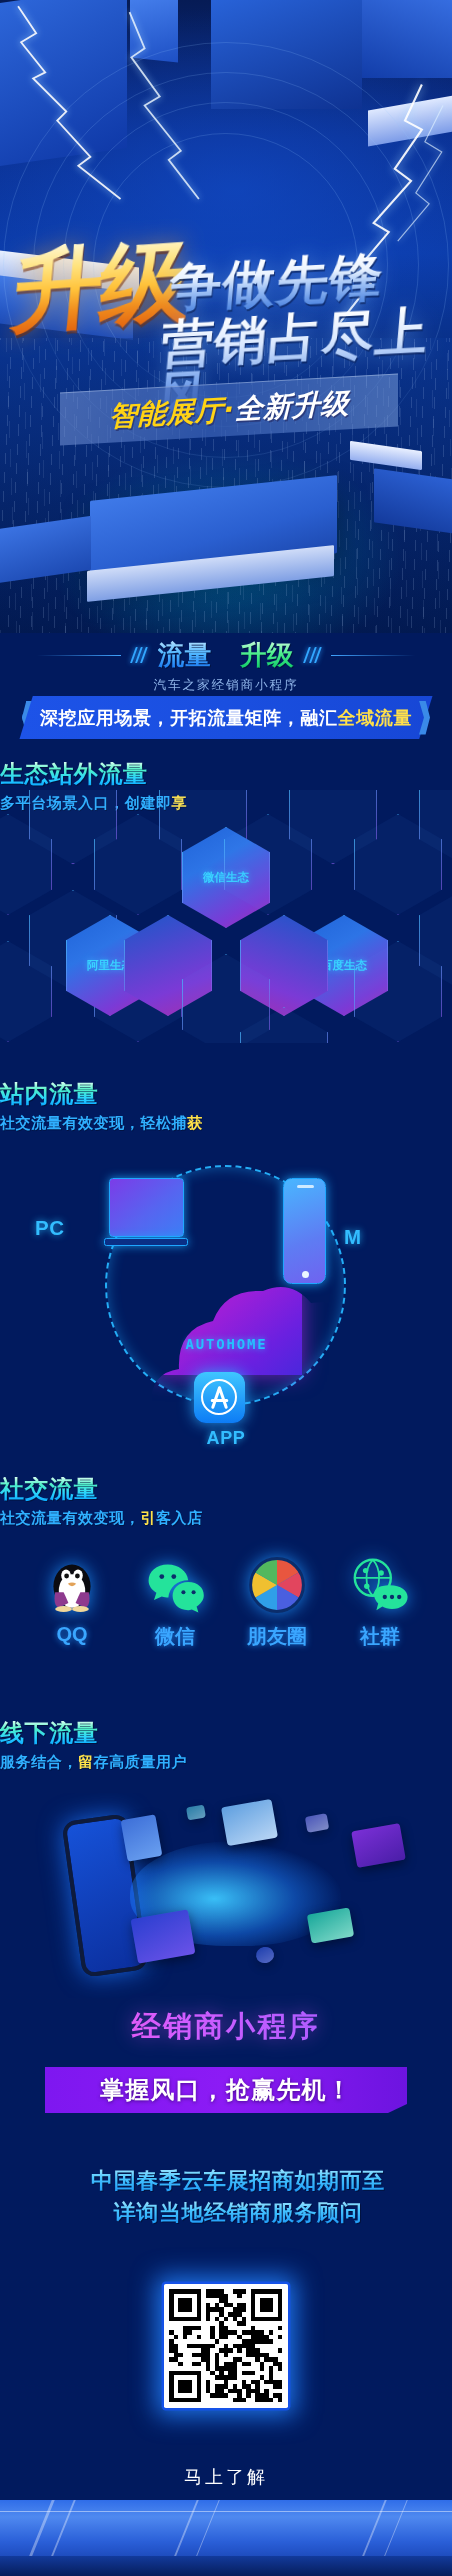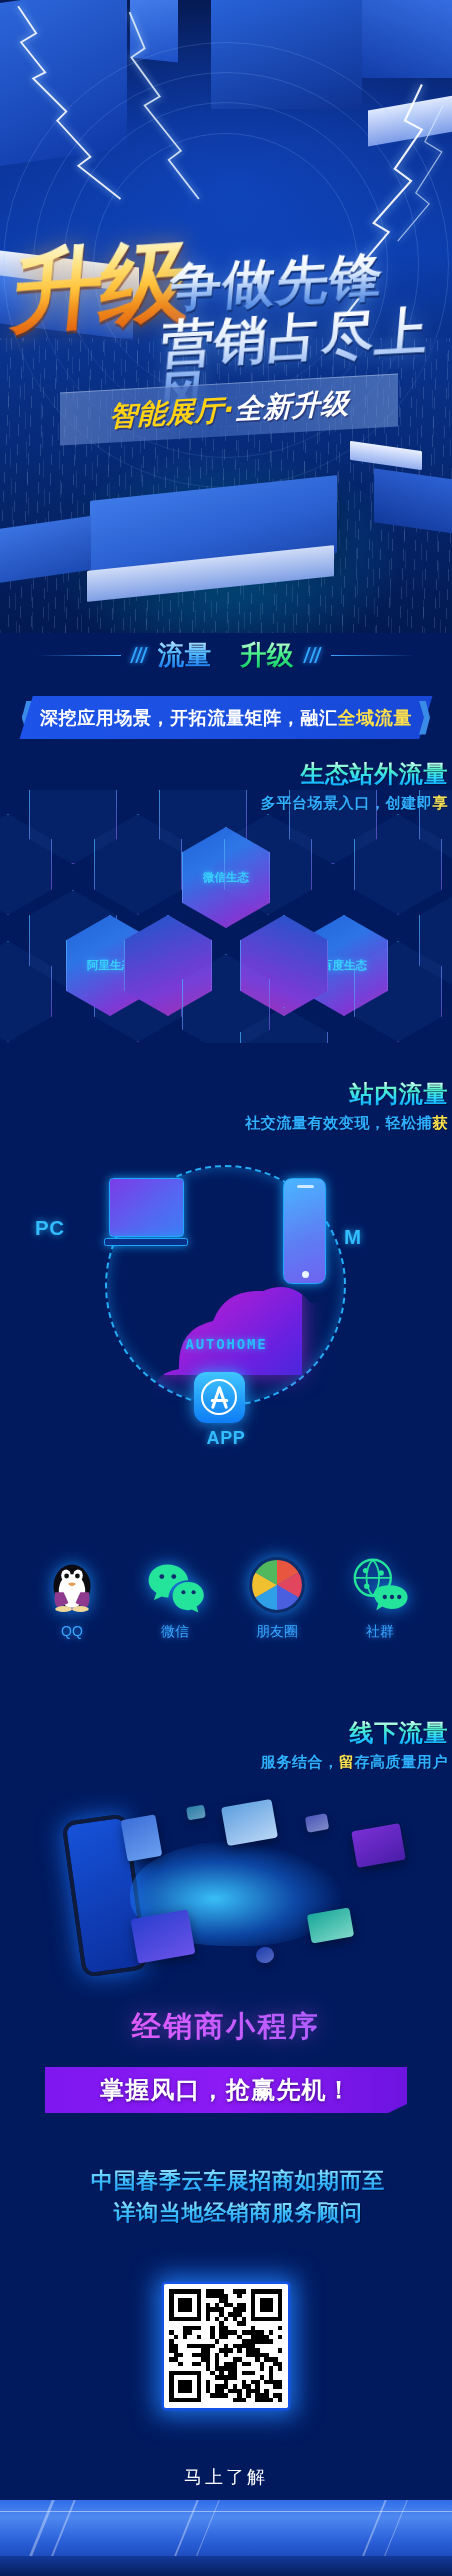--- a/index.html
+++ b/index.html
@@ -112,21 +112,21 @@
     clip-path: polygon(13.3px 0, 100% 0, calc(100% - 13.3px) 100%, 0 100%);
     font-size:18px; font-weight:700; letter-spacing:0.6px; color:#fff;
   }
   .ribbon .hi { color:#ffe04a; }
   .ribbon-deco { position:absolute; width:11px; height:34px; border:1.2px solid #3a8ae8;
      border-right:none; }
   .rd-l { left:22px; clip-path:polygon(100% 0, 40% 0, 0 50%, 40% 100%, 100% 100%, 55% 50%); background:#3a8ae8;}
   .rd-r { right:22px; transform:scaleX(-1); clip-path:polygon(100% 0, 40% 0, 0 50%, 40% 100%, 100% 100%, 55% 50%); background:#3a8ae8;}
 
   
-  .blk { position:absolute; left:0; width:448px; text-align:right; }
+  .blk { position:absolute; left:0; width:448px; text-align:left; }
   .blk-title { font-size:24px; font-weight:900; line-height:1; letter-spacing:0.6px;
                font-family:"DejaVu Sans","Liberation Sans",sans-serif;
                background:linear-gradient(180deg,#d8fff0 0%,#4ef0c8 32%,#28d1ff 70%,#0aa8ff 100%);
                -webkit-background-clip:text; background-clip:text; color:transparent;
                filter:drop-shadow(1.2px 1.8px 0 rgba(2,18,60,.9)); }
   .blk-sub { margin-top:8.4px; font-size:15px; font-weight:700; color:#2fb0ff; letter-spacing:0.6px;
              text-shadow:0.6px 1.2px 0 rgba(2,18,60,.8); }
   .blk-sub .hl { color:#ffe24a; }
 
   
@@ -170,21 +170,21 @@
   .appicon .circle { position:absolute; left:7.2px; top:7.2px; width:36px; height:36px; border-radius:50%;
      border:2.4px solid #fff; }
   .dev-label { position:absolute; font-size:20.5px; font-weight:700; color:#33bdff; letter-spacing:0.6px;
      text-shadow:0 0 7.2px rgba(40,190,255,.8); }
 
   
   .socialzone { position:absolute; left:0; top:1555px; width:452px; height:133px; }
   .soc { position:absolute; width:90px; text-align:center; }
   .soc-ico { width:60px; height:60px; margin:0 auto; position:relative;
              filter:drop-shadow(0 0 8.4px rgba(30,150,255,.85)); }
-  .soc-lab { margin-top:8.4px; font-size:14px; color:#3aa6ff; font-weight:400;
+  .soc-lab { margin-top:8.4px; font-size:20px; color:#3aa6ff; font-weight:700;
              text-shadow:0 0 6px rgba(40,150,255,.85); }
 
   
   .offzone { position:absolute; left:0; top:1793px; width:452px; height:205px; overflow:hidden; }
   .off-phone { position:absolute; left:72px; top:24px; width:66px; height:157px; border:4.2px solid #0e1b3c;
      border-radius:13.3px; background:linear-gradient(160deg,#1652d8,#0b2f9e); transform:rotate(-8deg);
      box-shadow:0 0 24px rgba(30,120,255,.8); }
   .particlecar { position:absolute; left:130px; top:48px; width:211px; height:105px; border-radius:50% 50% 45% 45%;
      background:radial-gradient(ellipse at 40% 55%, rgba(60,200,255,.95), rgba(30,130,255,.45) 45%, rgba(10,60,190,0) 72%);
      filter:blur(0.3px); }
@@ -290,20 +290,21 @@
         <span style="display:inline-block;width:8.4px"></span>
         <span class="g-green">升级</span>
       </span>
       <span class="slash">
           <i></i>
           <i></i>
           <i></i>
         </span>
       <span class="hr-r"></span>
     </div>
+    <div class="sh-sub">汽车之家经销商小程序</div>
   </div>
 
   <div class="ribbon-wrap" style="top:699px;height:37px">
     <span class="ribbon-deco rd-l"></span>
     <div class="ribbon">
       <span>深挖应用场景，开拓流量矩阵，融汇</span>
         <span class="hi">全域流量</span>
     </div>
     <span class="ribbon-deco rd-r"></span>
   </div>
@@ -406,20 +407,24 @@
 
     <div class="appicon">
       <span class="circle"></span>
       <svg width="51" height="51" style="position:absolute;left:0;top:0" viewBox="0 0 84 84">
         <path d="M42 26 L53 58 M42 26 L31 58 M30 47 L54 47" stroke="#ffffff" stroke-width="5" stroke-linecap="round" fill="none"></path>
       </svg>
     </div>
     <div class="dev-label" style="left:0;top:280px;width:452px;text-align:center;position:absolute;font-size:18px">APP</div>
   </div>
 
+  <div class="blk" style="top:1477px">
+    <div class="blk-title">社交流量</div>
+    <div class="blk-sub"><span>社交流量有效变现，</span><span class="hl">引</span><span>客入店</span></div>
+  </div>
 
   <div class="socialzone">
 
     <div class="soc" style="left:27px; top:0">
       <div class="soc-ico">
         <svg width="60" height="60" viewBox="0 0 100 100">
           <ellipse cx="50" cy="52" rx="31" ry="36" fill="#0b0b10"></ellipse>
           <ellipse cx="50" cy="60" rx="22" ry="28" fill="#ffffff"></ellipse>
           <ellipse cx="40" cy="34" rx="8" ry="10" fill="#ffffff"></ellipse>
           <ellipse cx="60" cy="34" rx="8" ry="10" fill="#ffffff"></ellipse>

